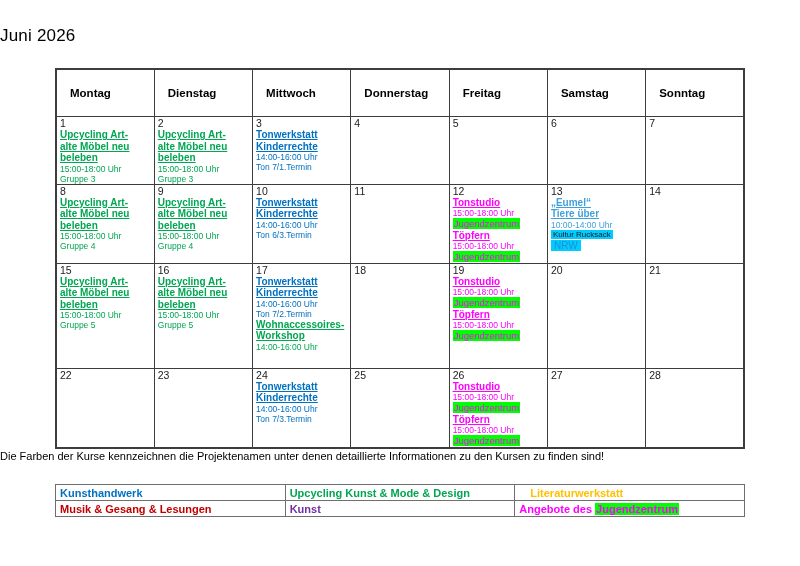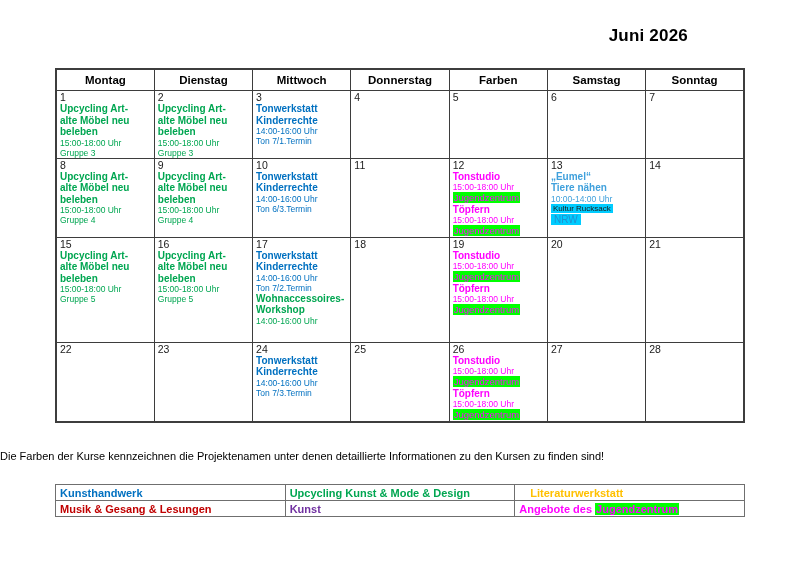--- a/index.html
+++ b/index.html
@@ -1,47 +1,47 @@
 <!DOCTYPE html>
 <html style="--green: #00A651; --blue: #0070C0; --magenta: #FF00FF; --lightblue: #3FA0DC; --nrw: #2090D0; --hlgreen: #00FF00; --hlcyan: #00CCFF; --yellow: #FFC000; --red: #C00000; --purple: #7030A0;"><head>
 <meta charset="utf-8">
 <style>
   html,body{margin:0;padding:0;}
   body{
     width:800px;height:566px;background:#ffffff;position:relative;
     font-family:"Liberation Sans", sans-serif;color:#000;overflow:hidden;
   }
   .title{
-    position:absolute;top:26px;left:0;width:688px;text-align:right;
-    font-size:17px;font-weight:bold;letter-spacing:0.2px;
+    position:absolute;top:26px;left:0;width:688px;text-align:left;
+    font-size:17px;font-weight:normal;letter-spacing:0.2px;
   }
   
   table.cal{
     position:absolute;left:55px;top:68px;width:690px;
     border-collapse:collapse;table-layout:fixed;
     border:2px solid #3d3d3d;
   }
   table.cal th, table.cal td{
     border:1px solid #3d3d3d;vertical-align:top;overflow:hidden;
   }
   table.cal th{
-    height:20px;font-size:11.5px;font-weight:bold;text-align:center;vertical-align:middle;
-    padding:0;
+    height:20px;font-size:11.5px;font-weight:bold;text-align:left;vertical-align:middle;
+    padding:13px;
   }
   table.cal td{padding:0px 2px 0px 3px;}
   tr.wr0 td{height:60px;}
   tr.wr1 td{height:78px;}
   tr.wr2 td{height:104px;}
   tr.wr3 td{height:78px;}
   tr.wr4 td{height:18px;}
   .daynum{font-size:10.5px;line-height:12px;color:#1a1a1a;}
   .event{margin:0;}
   .ln{white-space:nowrap;}
   .ln.t{font-size:10px;line-height:11.5px;font-weight:bold;}
-  .ln.t span{text-align:center;}
+  .ln.t span{text-decoration:underline;text-align:center;}
   .ln.s{font-size:8.5px;line-height:10px;}
   .ln.hg{font-size:9.5px;line-height:11.5px;}
   .ln.hg span{background:var(--hlgreen);padding:0 1px;}
   .ln.kc{font-size:8px;line-height:10.5px;}
   .ln.kc span{background:var(--hlcyan);color:#1a1a1a;padding:0 2px;}
   .ln.nc{font-size:10px;line-height:12px;}
   .ln.nc span{background:var(--hlcyan);color:var(--nrw);padding:0 3px;}
   .c-green{color:var(--green);}
   .c-blue{color:var(--blue);}
   .c-magenta{color:var(--magenta);}
@@ -79,21 +79,21 @@
 
 <div class="title">Juni 2026</div>
 
 <table class="cal">
   <thead>
     <tr>
       <th>Montag</th>
       <th>Dienstag</th>
       <th>Mittwoch</th>
       <th>Donnerstag</th>
-      <th>Farben</th>
+      <th>Freitag</th>
       <th>Samstag</th>
       <th>Sonntag</th>
     </tr>
   </thead>
   <tbody>
       <tr class="week wr0">
         <td class="cell">
           <div class="daynum">1</div>
           <div class="event c-green">
             <div class="ln t"><span>Upcycling Art-</span></div>
@@ -178,21 +178,21 @@
           <div class="event c-magenta">
             <div class="ln t"><span>Töpfern</span></div>
             <div class="ln s"><span>15:00-18:00 Uhr</span></div>
             <div class="ln hg"><span>Jugendzentrum</span></div>
           </div>
         </td>
         <td class="cell">
           <div class="daynum">13</div>
           <div class="event c-lightblue">
             <div class="ln t"><span>„Eumel“</span></div>
-            <div class="ln t"><span>Tiere nähen</span></div>
+            <div class="ln t"><span>Tiere über</span></div>
             <div class="ln s"><span>10:00-14:00 Uhr</span></div>
             <div class="ln kc"><span>Kultur Rucksack</span></div>
             <div class="ln nc"><span>NRW</span></div>
           </div>
         </td>
         <td class="cell">
           <div class="daynum">14</div>
         </td>
       </tr>
       <tr class="week wr2">

